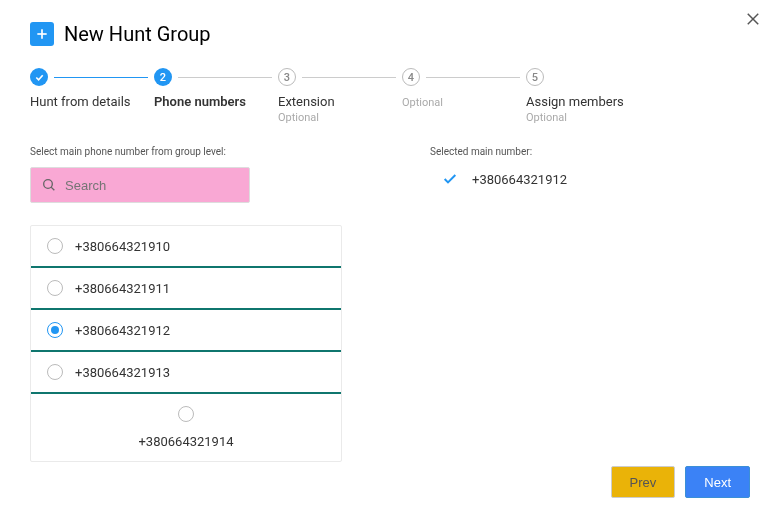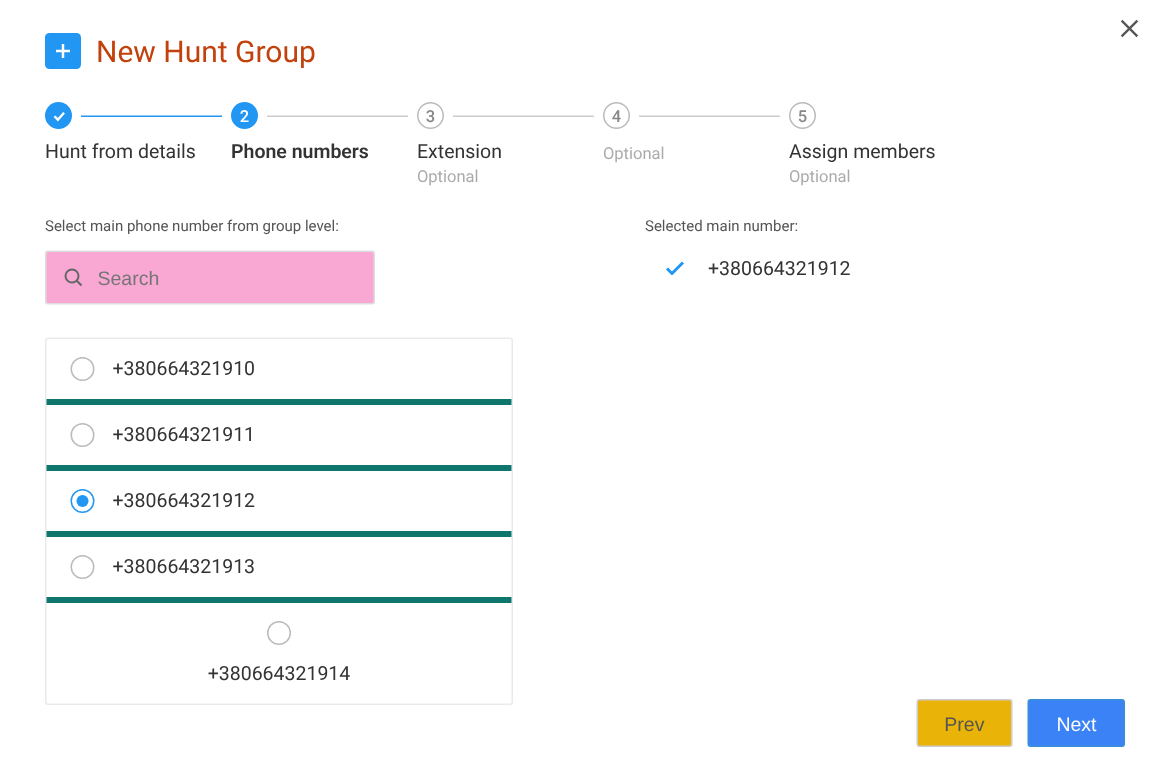--- a/index.html
+++ b/index.html
@@ -35,21 +35,21 @@
       background: #2196f3;
       border-radius: 3px;
       display: flex;
       align-items: center;
       justify-content: center;
     }
     .header-icon svg { width: 16px; height: 16px; }
     .header-title {
       font-size: 20px;
       font-weight: 400;
-      color: #c2410c;
+      color: #000000;
     }
     .stepper {
       display: flex;
       align-items: flex-start;
       padding: 18px 30px 0 30px;
       gap: 0;
     }
     .step {
       display: flex;
       flex-direction: column;
@@ -149,21 +149,21 @@
     .phone-list {
       border: 1px solid #eaeaea;
       border-radius: 2px;
       width: 312px;
     }
     .phone-item {
       display: flex;
       align-items: center;
       gap: 12px;
       padding: 12px 16px;
-      border-bottom: 4px solid #0f766e;
+      border-bottom: 2px solid #0f766e;
       cursor: pointer;
     }
     .phone-item:last-child {
       border-bottom: none;
       flex-direction: column;
     }
     .radio {
       width: 16px;
       height: 16px;
       border-radius: 50%;

